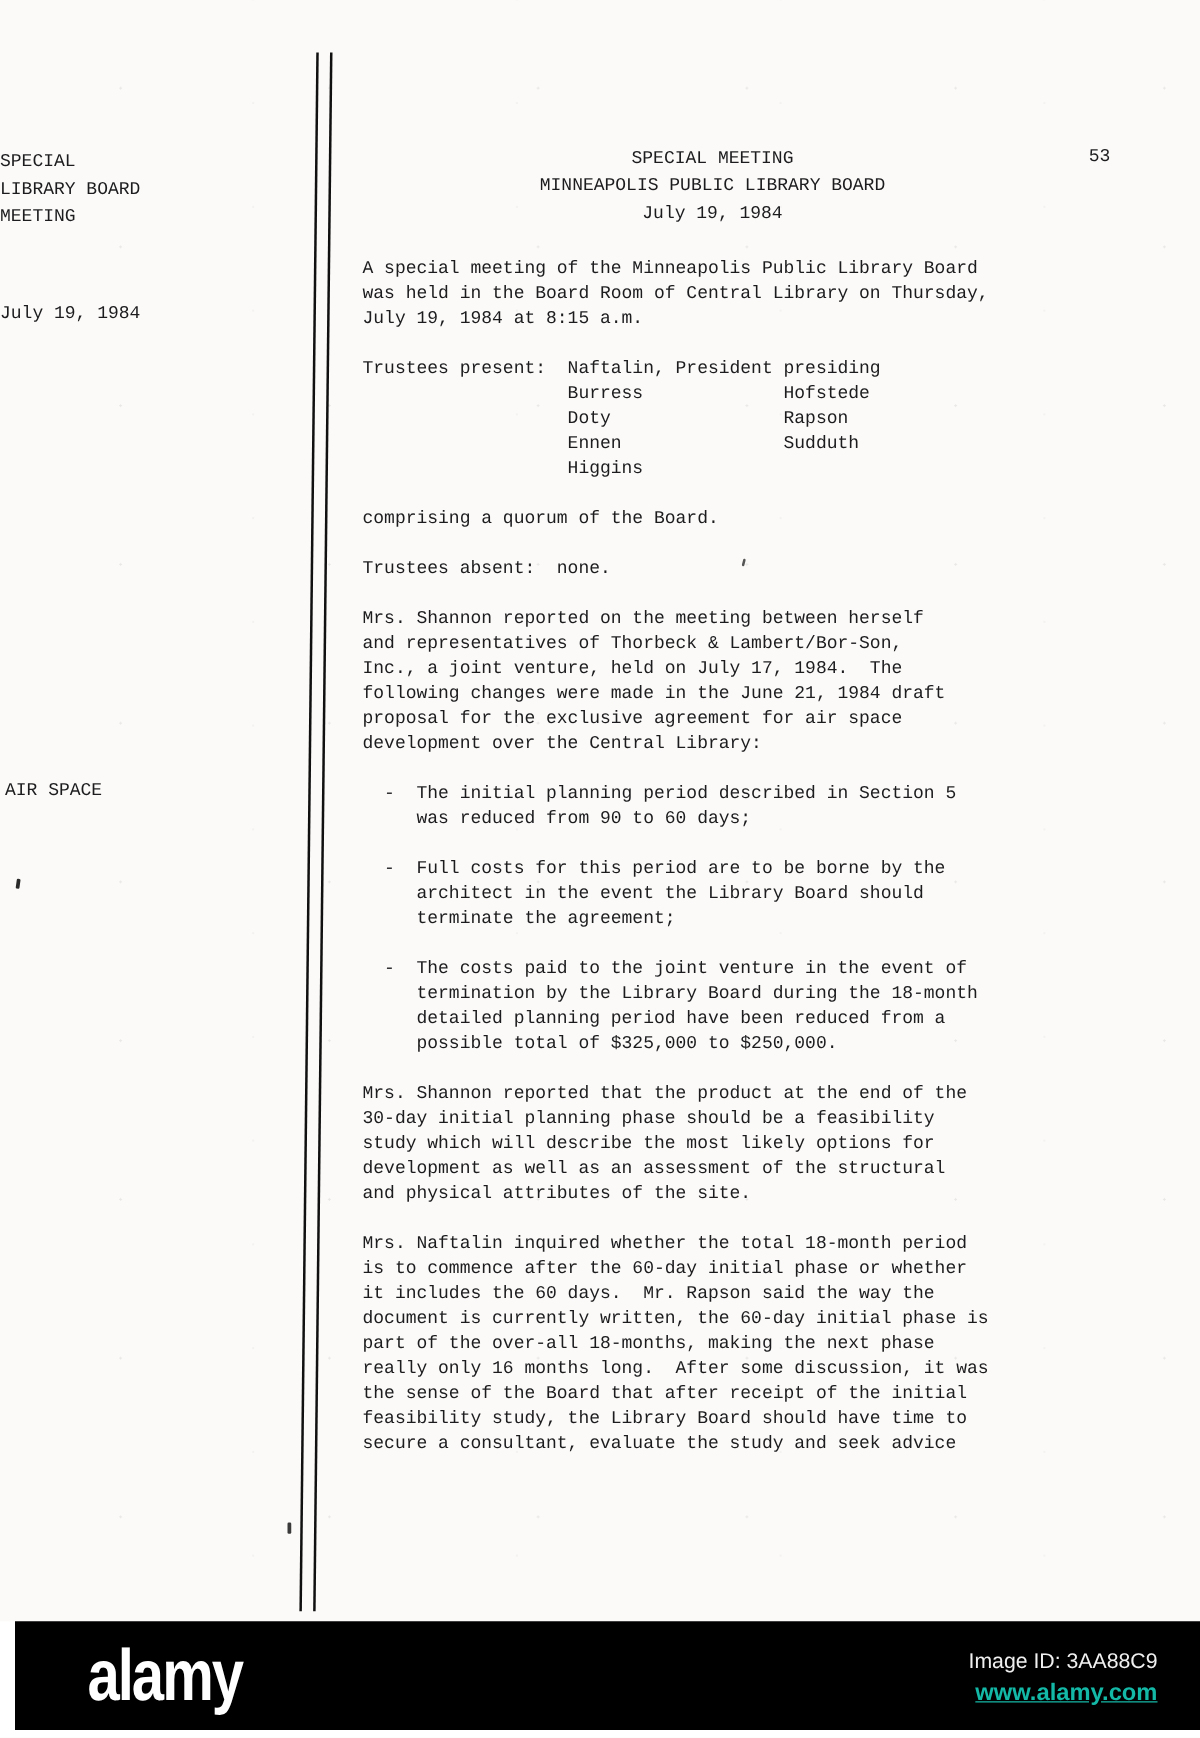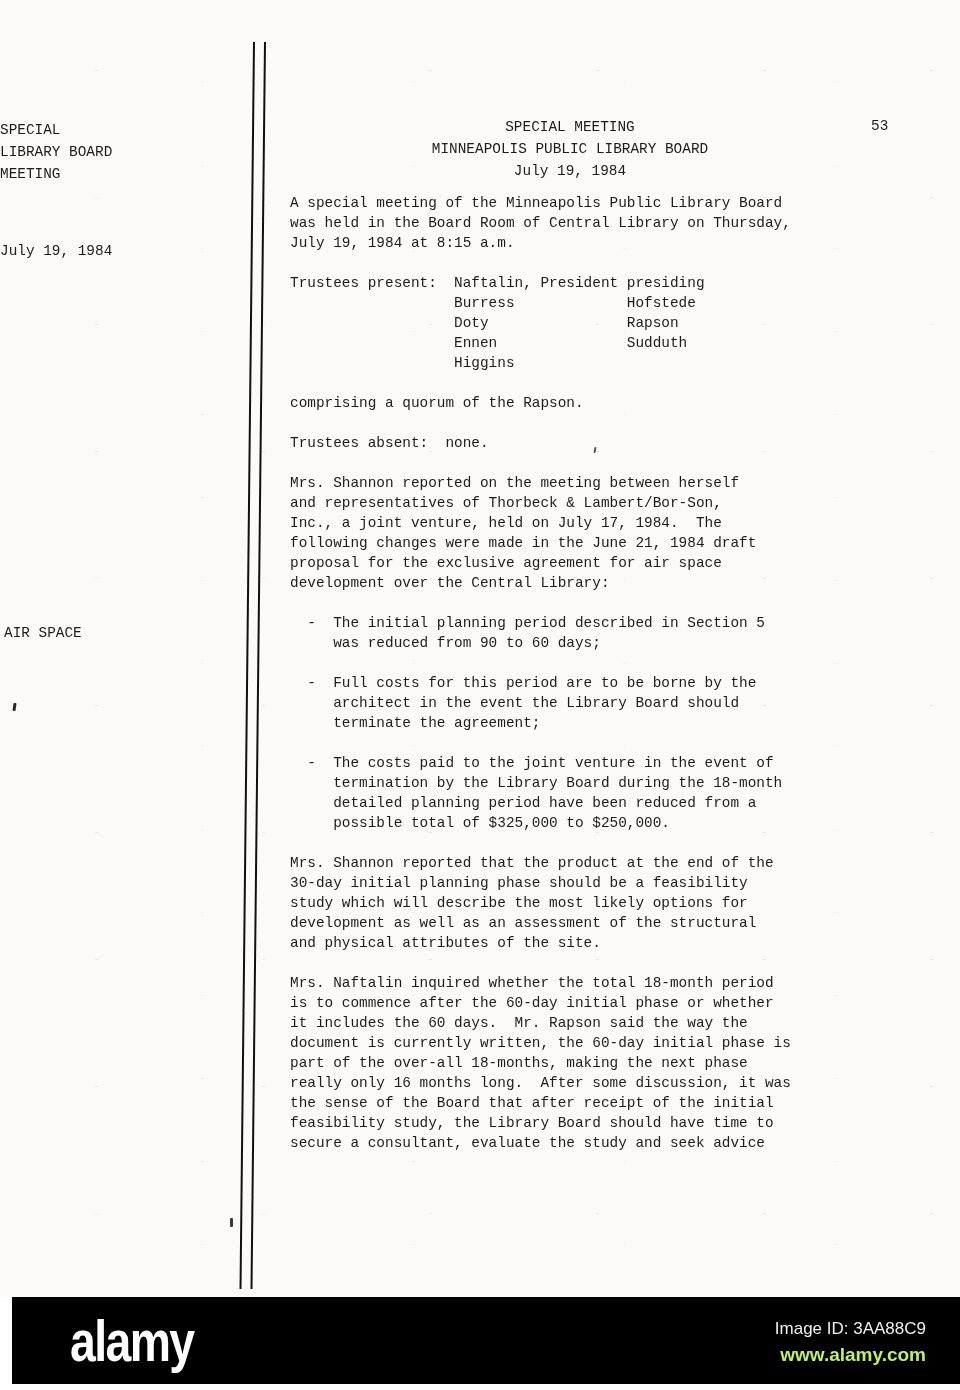--- a/index.html
+++ b/index.html
@@ -26,21 +26,21 @@
   }
   .margin-title{position:absolute;left:0;top:71px;line-height:22px;}
   .margin-date{position:absolute;left:0;top:193px;}
   .margin-topic{position:absolute;left:4px;top:575px;}
   .header-block{
     position:absolute;left:290px;top:68px;width:560px;
     text-align:center;line-height:22px;
   }
   .page-number{position:absolute;left:871px;top:68px;}
   .body-column{position:absolute;left:290px;top:193px;width:600px;}
-  .block{margin:0 0 20px 0;}
+  .block{margin:12px 0 20px 0;}
   
   .rule{
     position:absolute;top:42px;height:1247px;width:2px;
     background:#101010;transform:rotate(0.62deg);transform-origin:top center;
   }
   .rule-left{left:253px;}
   .rule-right{left:264px;}
   
   .speck{position:absolute;background:#2a2a2a;border-radius:1px;}
   .speck-a{left:13px;top:703px;width:3px;height:8px;transform:rotate(8deg);}
@@ -55,21 +55,21 @@
     position:absolute;left:58px;top:10px;
     font-family:"Liberation Sans",sans-serif;font-weight:bold;
     font-size:58px;color:#ffffff;letter-spacing:-2px;
     transform:scaleX(0.8);transform-origin:left center;
   }
   .credit{
     position:absolute;right:46px;top:22px;text-align:right;
     font-family:"Liberation Sans",sans-serif;color:#f0f0f0;
   }
   .credit .image-id{font-size:17px;margin:0 0 5px 16px;}
-  .credit .site{font-size:19px;font-weight:bold;color:#bef264;}
+  .credit .site{font-size:19px;font-weight:bold;color:#14b8a6;text-decoration:underline;}
 </style>
 </head>
 <body>
 
 <div class="paper">
 
   <div class="tw margin-title">SPECIAL
 LIBRARY BOARD
 MEETING</div>
 
@@ -88,21 +88,21 @@
 
   <div class="body-column">
       <div class="block tw">A special meeting of the Minneapolis Public Library Board
 was held in the Board Room of Central Library on Thursday,
 July 19, 1984 at 8:15 a.m.</div>
       <div class="block tw">Trustees present:  Naftalin, President presiding
                    Burress             Hofstede
                    Doty                Rapson
                    Ennen               Sudduth
                    Higgins</div>
-      <div class="block tw">comprising a quorum of the Rapson.</div>
+      <div class="block tw">comprising a quorum of the Board.</div>
       <div class="block tw">Trustees absent:  none.</div>
       <div class="block tw">Mrs. Shannon reported on the meeting between herself
 and representatives of Thorbeck &amp; Lambert/Bor-Son,
 Inc., a joint venture, held on July 17, 1984.  The
 following changes were made in the June 21, 1984 draft
 proposal for the exclusive agreement for air space
 development over the Central Library:</div>
       <div class="block tw">  -  The initial planning period described in Section 5
      was reduced from 90 to 60 days;</div>
       <div class="block tw">  -  Full costs for this period are to be borne by the

